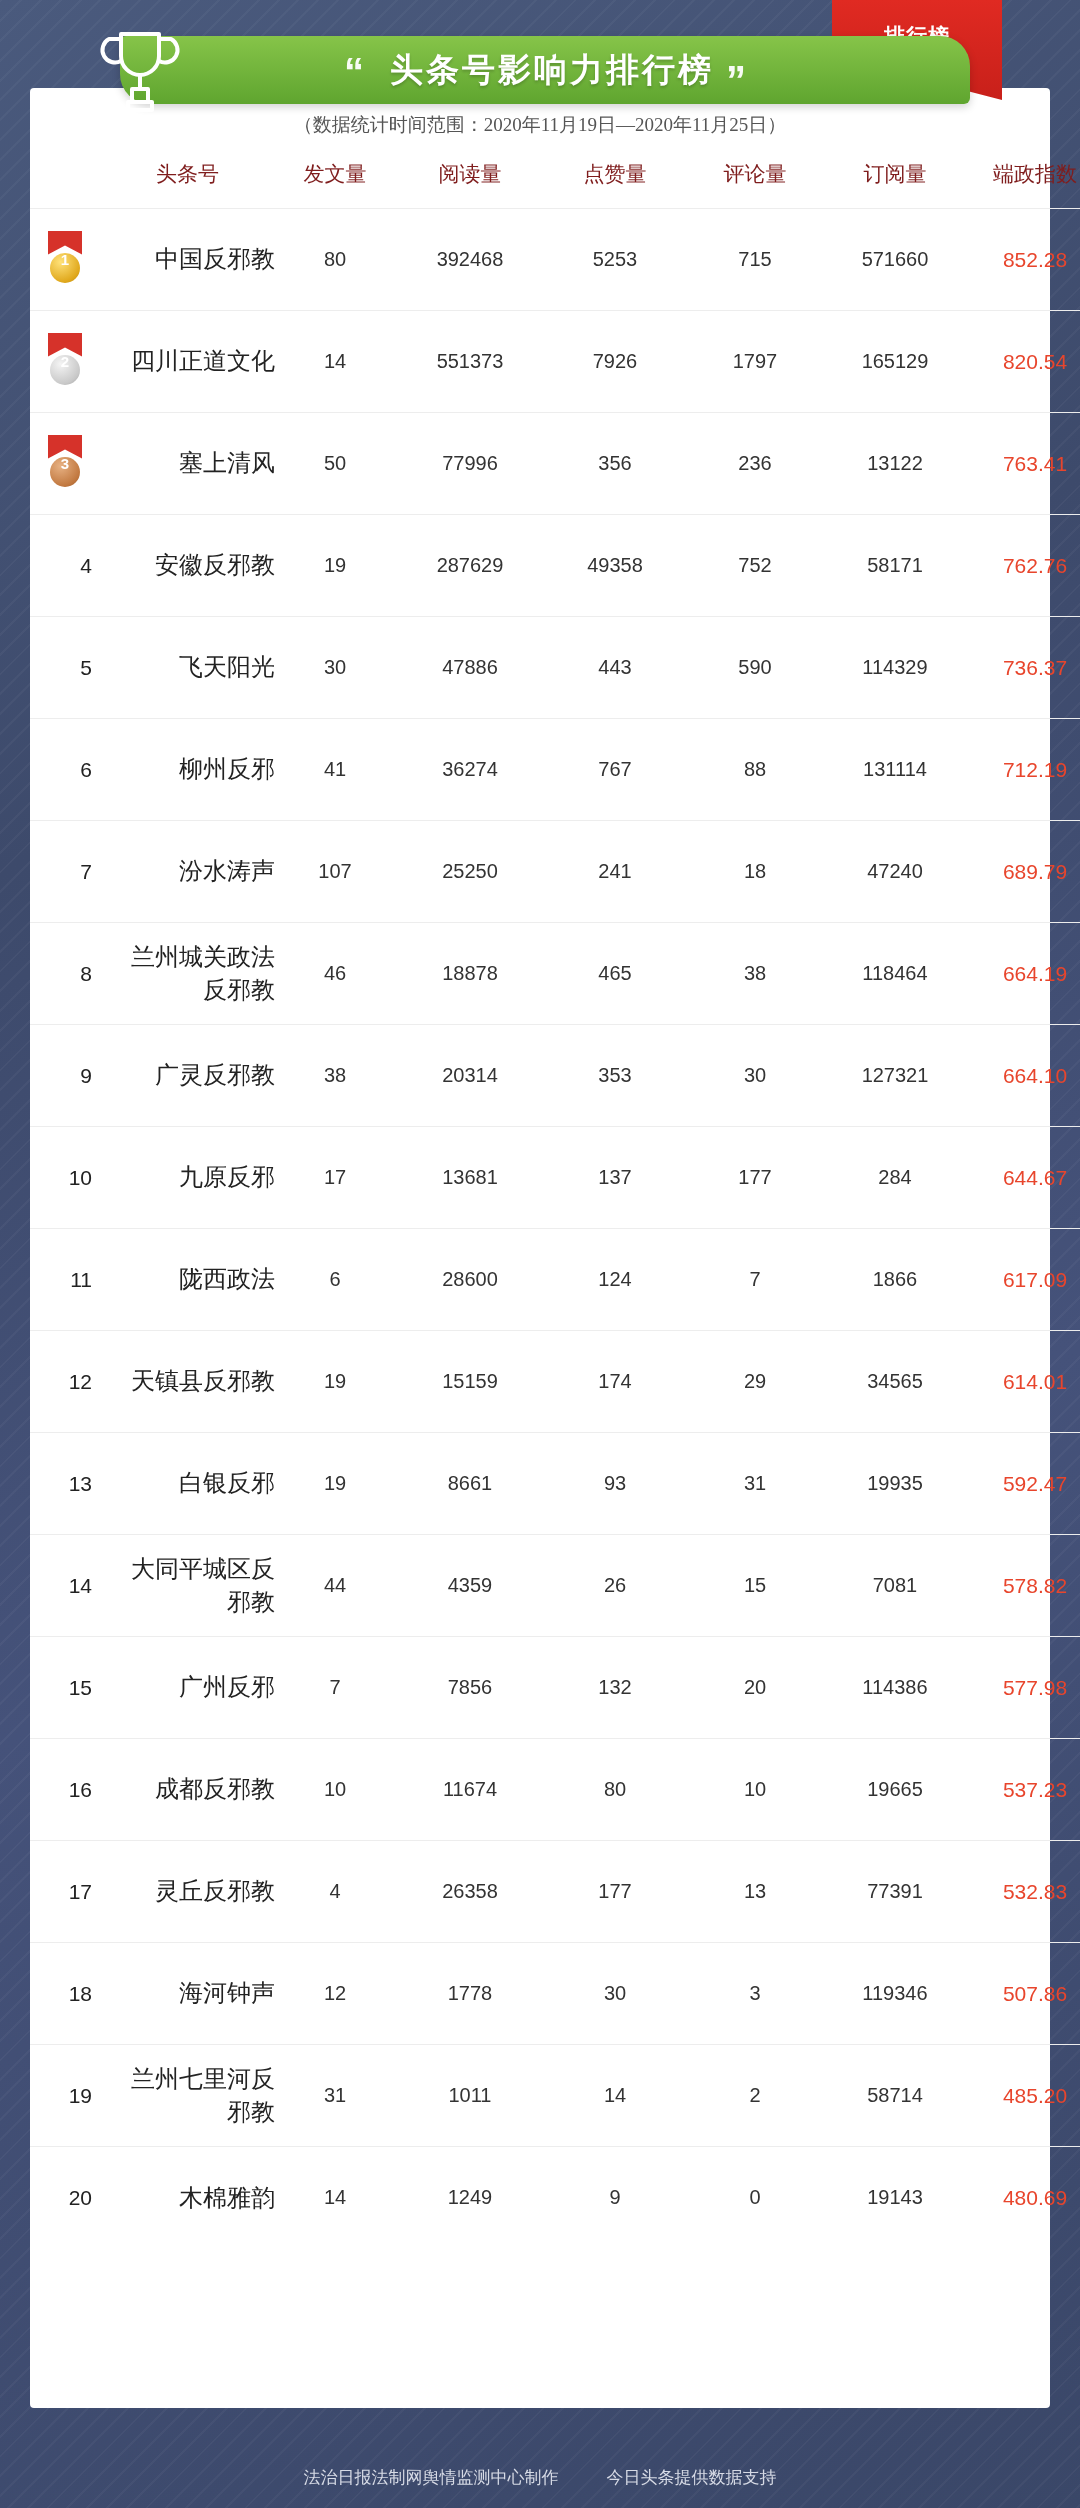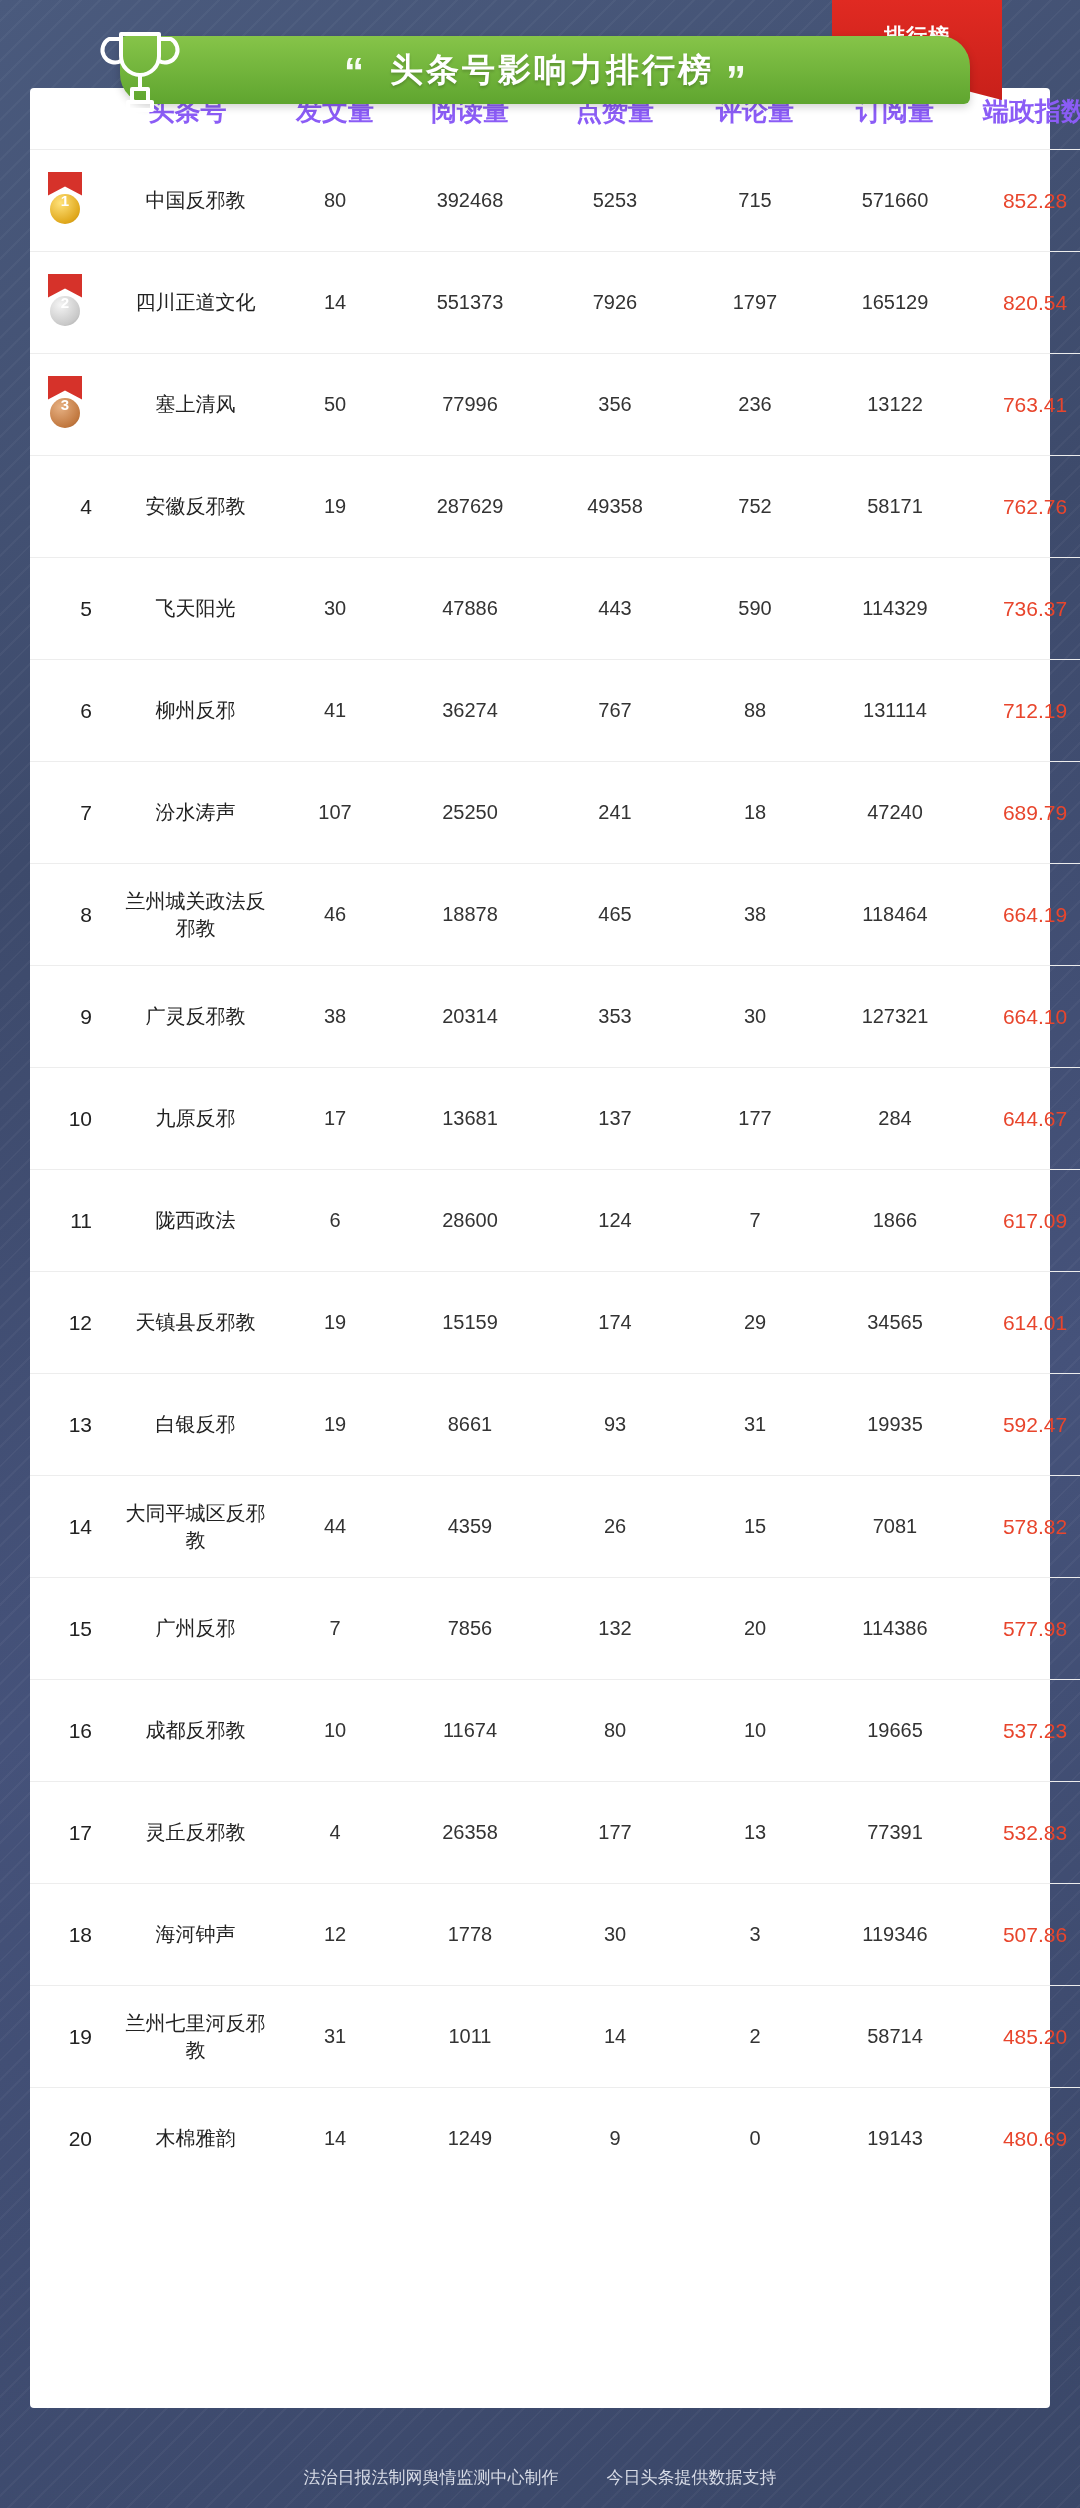--- a/index.html
+++ b/index.html
@@ -111,23 +111,23 @@
     color: #555;
     padding: 24px 0 16px 0;
     font-family: "Liberation Serif", serif;
   }
   table {
     width: 100%;
     border-collapse: collapse;
     table-layout: fixed;
   }
   thead th {
-    font-size: 26px;
-    color: #8b5cf6;
-    font-weight: bold;
+    font-size: 21px;
+    color: #7f1d1d;
+    font-weight: normal;
     padding: 6px 0 20px 0;
     text-align: center;
   }
   tbody td {
     text-align: center;
     font-size: 20px;
     color: #333;
     padding: 18px 0;
     border-top: 1px solid #ededed;
     height: 102px;
@@ -135,21 +135,21 @@
   }
   col.c-rank { width: 70px; }
   col.c-name { width: 175px; }
   col.c-posts { width: 120px; }
   col.c-read { width: 150px; }
   col.c-like { width: 140px; }
   col.c-comment { width: 140px; }
   col.c-sub { width: 140px; }
   col.c-index { width: 140px; }
   td.rank { font-size: 21px; color: #222; text-align: right; padding-right: 8px; }
-  td.name { font-size: 20px; color: #222; text-align: center; padding-left: 16px; line-height: 1.35; }
+  td.name { font-size: 24px; color: #222; text-align: right; padding-left: 16px; line-height: 1.35; }
   td.index { color: #e8452c; font-size: 21px; }
   .medal-cell { position: relative; padding: 0; }
   .medal {
     width: 46px; height: 58px; margin: 0 auto; position: relative;
   }
   .medal .ribbon-box {
     position: absolute; left: 6px; top: 0; width: 34px; height: 24px;
     background: #d6322a;
     clip-path: polygon(0 0, 100% 0, 100% 100%, 50% 62%, 0 100%);
   }
@@ -207,20 +207,21 @@
           <path d="M64 17 h12 a12 12 0 0 1 -12 22"></path>
           <path d="M45 53 v14"></path>
           <path d="M33 80 h24 v8 h-24 z"></path>
           <path d="M37 67 h16 v13 h-16 z"></path>
         </g>
       </svg>
     </div>
   </div>
 
   <div class="card">
+    <div class="subtitle">（数据统计时间范围：2020年11月19日—2020年11月25日）</div>
 
     <table>
       <colgroup>
         <col class="c-rank">
           <col class="c-name">
           <col class="c-posts">
           <col class="c-read">
         <col class="c-like">
           <col class="c-comment">
           <col class="c-sub">

